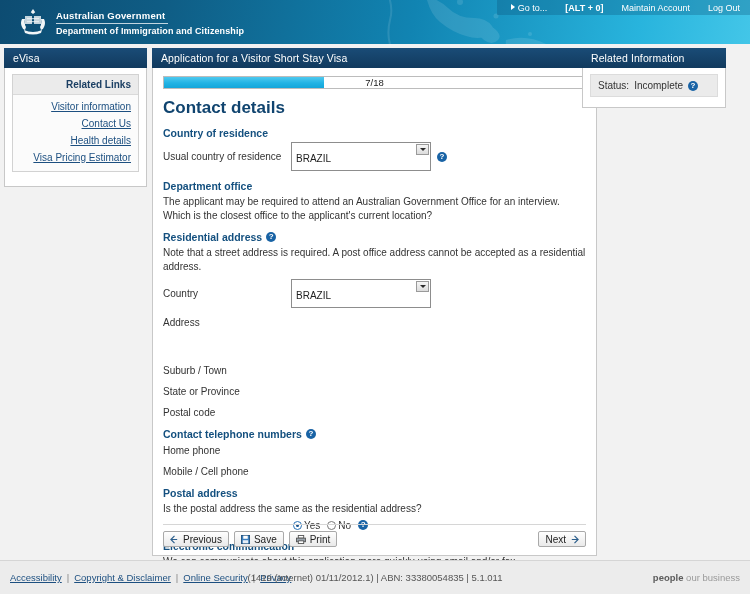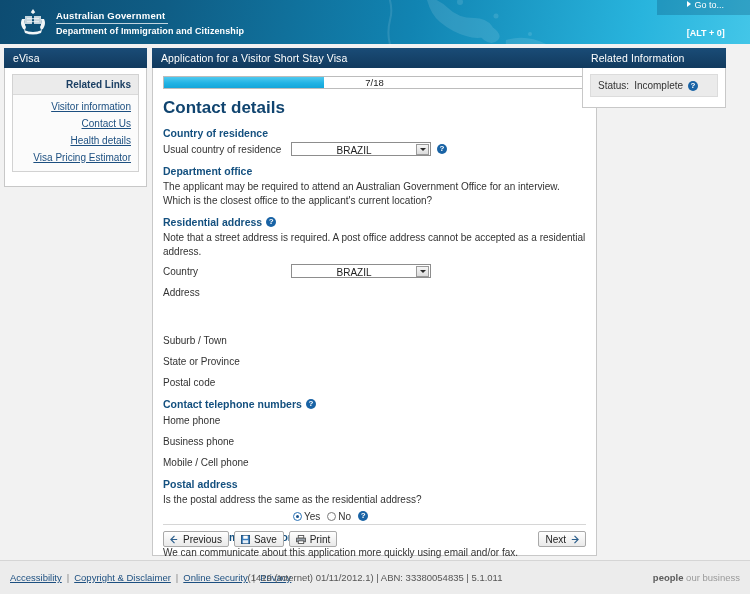--- a/index.html
+++ b/index.html
@@ -59,21 +59,20 @@
     position: absolute;
     right: 0; top: 0;
     height: 15px;
     display: flex;
     align-items: center;
     gap: 18px;
     padding: 0 10px 0 14px;
     background: rgba(10,80,120,.30);
     color: #ffffff;
     font-size: 9px;
-    flex-direction: column;
   }
   #topnav .item { white-space: nowrap; cursor: pointer; }
   #topnav .alt { font-weight: bold; }
   #topnav .caret {
     display: inline-block;
     width: 0; height: 0;
     border-left: 4px solid #ffffff;
     border-top: 3px solid transparent;
     border-bottom: 3px solid transparent;
     margin-right: 3px;
@@ -221,30 +220,29 @@
     width: 128px;
     font-size: 10px;
     color: #333;
     flex: 0 0 128px;
   }
   .row .ctl { display: flex; align-items: center; gap: 6px; }
 
   
   .wsel {
     position: relative;
-    height: 14px;
+    height: 29px;
     border: 1px solid #8d8d8d;
     background: #ffffff;
     font-size: 10px;
     color: #222;
     display: flex;
     align-items: center;
     padding: 3px 18px 0 4px;
     cursor: pointer;
-    justify-content: center;
   }
   .wsel .arrow {
     position: absolute;
     right: 1px; top: 1px;
     width: 13px; height: 11px;
     background: linear-gradient(180deg,#f6f6f6 0%, #dcdcdc 100%);
     border: 1px solid #9a9a9a;
     display: flex; align-items: center; justify-content: center;
   }
   .wsel .arrow i {
@@ -493,24 +491,20 @@
           <div class="lbl">Postal code</div>
           <div class="ctl"></div>
         </div>
 
         <h3 class="sec-h">
           <span>Contact telephone numbers</span>
           <span class="help">?</span>
         </h3>
         <div class="row">
           <div class="lbl">Home phone</div>
-          <div class="ctl"></div>
-        </div>
-        <div class="row">
-          <div class="lbl">Business phone</div>
           <div class="ctl"></div>
         </div>
         <div class="row">
           <div class="lbl">Mobile / Cell phone</div>
           <div class="ctl"></div>
         </div>
 
         <h3 class="sec-h">
           <span>Postal address</span>
         </h3>

